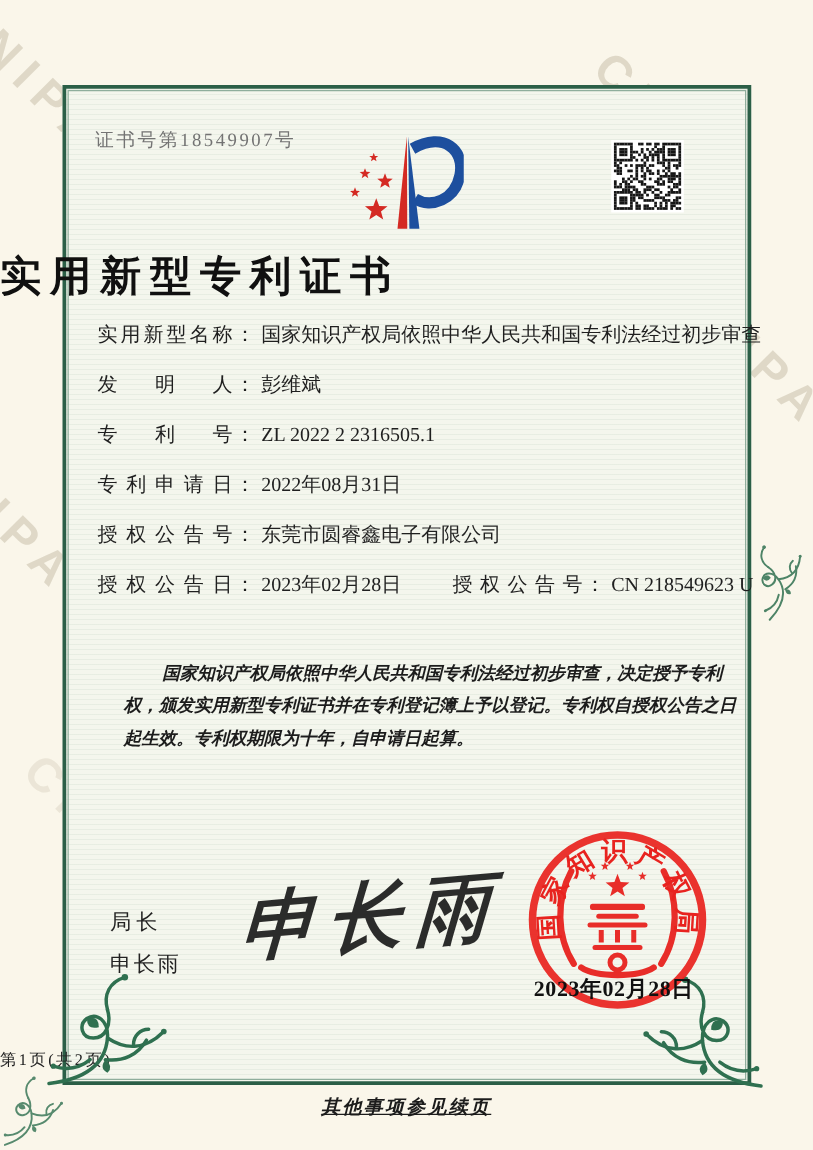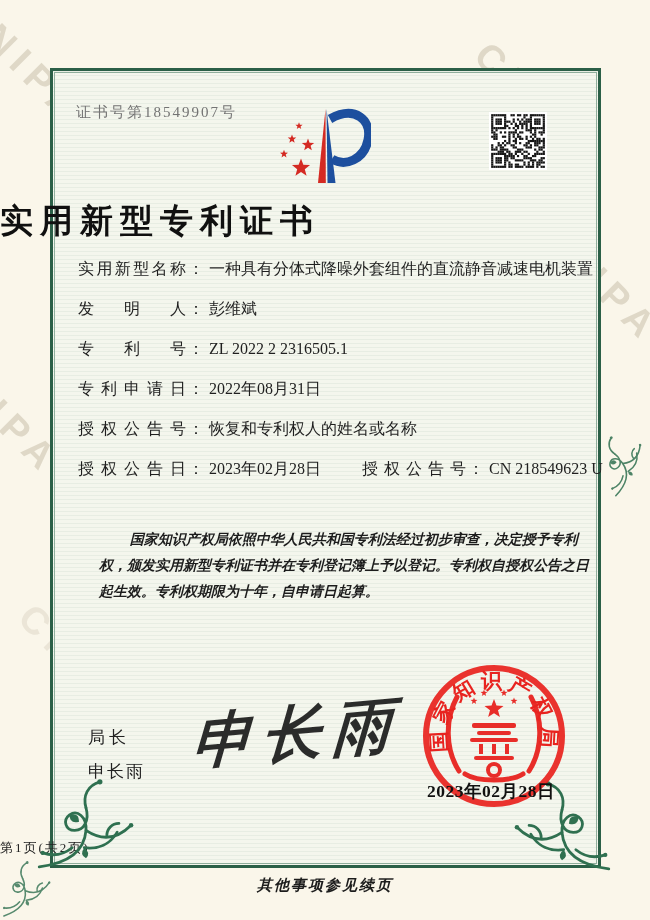--- a/index.html
+++ b/index.html
@@ -38,21 +38,21 @@
   .sig-name{position:absolute;left:88px;top:760px;font-size:17px;letter-spacing:2px;z-index:3;color:#222;}
   .autograph{position:absolute;left:192px;top:694px;font-size:60px;font-style:italic;font-weight:700;
              letter-spacing:10px;color:#1b1b1b;transform:rotate(-5deg) skewX(-8deg);z-index:4;opacity:.92;white-space:nowrap;}
   
   .seal{position:absolute;left:419px;top:661px;width:150px;height:150px;z-index:5;}
   .seal-date{position:absolute;left:427px;top:779px;width:150px;font-size:17.5px;font-weight:700;
              color:#111;letter-spacing:0.5px;z-index:6;white-space:nowrap;}
   
   .page-info{position:absolute;left:0;top:839px;width:650px;font-size:13px;color:#222;z-index:3;letter-spacing:2px;}
   .note{position:absolute;left:0;top:876px;width:650px;text-align:center;font-size:15px;
-        font-style:italic;font-weight:600;color:#1c1c1c;z-index:3;letter-spacing:2px;}
+        font-style:italic;font-weight:600;color:#1c1c1c;z-index:3;letter-spacing:2px;text-decoration:underline;}
   .flourish{position:absolute;z-index:4;}
 </style>
 </head>
 <body>
 
 <div class="page">
 
   <span class="wm" style="left:-20px;top:-10px;">CNIPA</span>
   <span class="wm" style="left:496px;top:34px;">CNIPA</span>
   <span class="wm" style="left:-44px;top:340px;">CNIPA</span>
@@ -422,33 +422,33 @@
       <rect x="19" y="24" width="1.02" height="1.02" fill="#161616"></rect>
       <rect x="21" y="24" width="1.02" height="1.02" fill="#161616"></rect>
       <rect x="23" y="24" width="1.02" height="1.02" fill="#161616"></rect>
       <rect x="24" y="24" width="1.02" height="1.02" fill="#161616"></rect>
     </svg>
 
   <div class="title">实用新型专利证书</div>
 
   <div class="fields">
     <div class="row">
-      <span class="lab">实用新型名称</span><span class="colon">：</span><span>一种具有分体式降噪外套组件的直流静音减速电机装置</span>
+      <span class="lab">实用新型名称</span><span class="colon">：</span><span>国家知识产权局依照中华人民共和国专利法经过初步审查</span>
     </div>
     <div class="row">
       <span class="lab">发明人</span><span class="colon">：</span><span>彭维斌</span>
     </div>
     <div class="row">
       <span class="lab">专利号</span><span class="colon">：</span><span>ZL 2022 2 2316505.1</span>
     </div>
     <div class="row">
       <span class="lab">专利申请日</span><span class="colon">：</span><span>2022年08月31日</span>
     </div>
     <div class="row">
-      <span class="lab">授权公告号</span><span class="colon">：</span><span>恢复和专利权人的姓名或名称</span>
+      <span class="lab">授权公告号</span><span class="colon">：</span><span>东莞市圆睿鑫电子有限公司</span>
     </div>
     <div class="row">
       <span class="lab">授权公告日</span><span class="colon">：</span><span>2023年02月28日</span><span class="pair2"><span class="lab">授权公告号</span><span class="colon">：</span><span>CN 218549623 U</span></span>
     </div>
   </div>
 
   <div class="paras">
     <p>国家知识产权局依照中华人民共和国专利法经过初步审查，决定授予专利权，颁发实用新型专利证书并在专利登记簿上予以登记。专利权自授权公告之日起生效。专利权期限为十年，自申请日起算。</p>
   </div>
 

